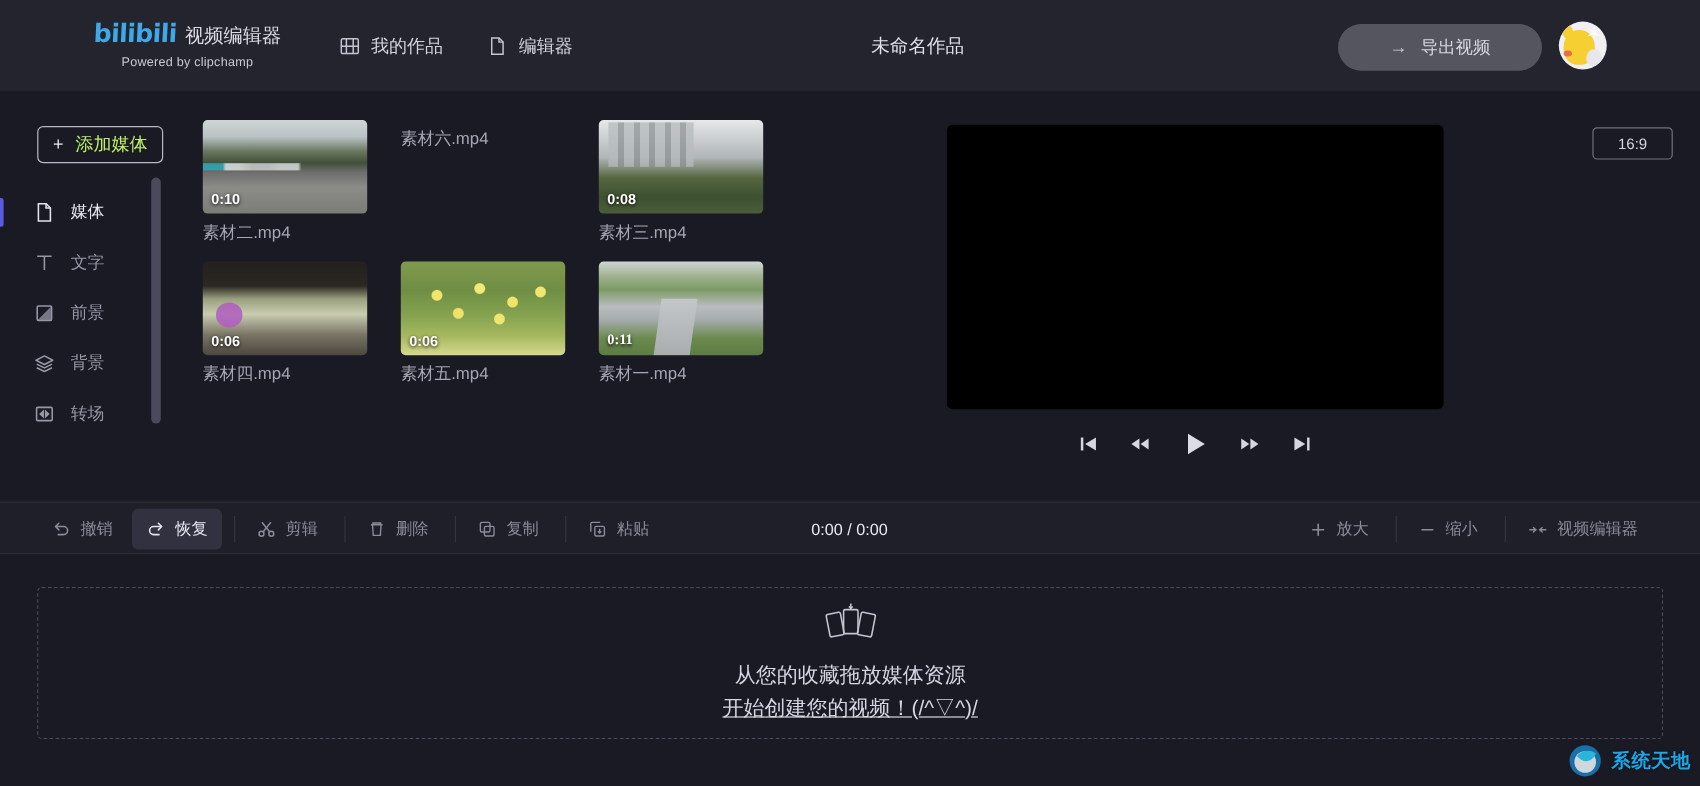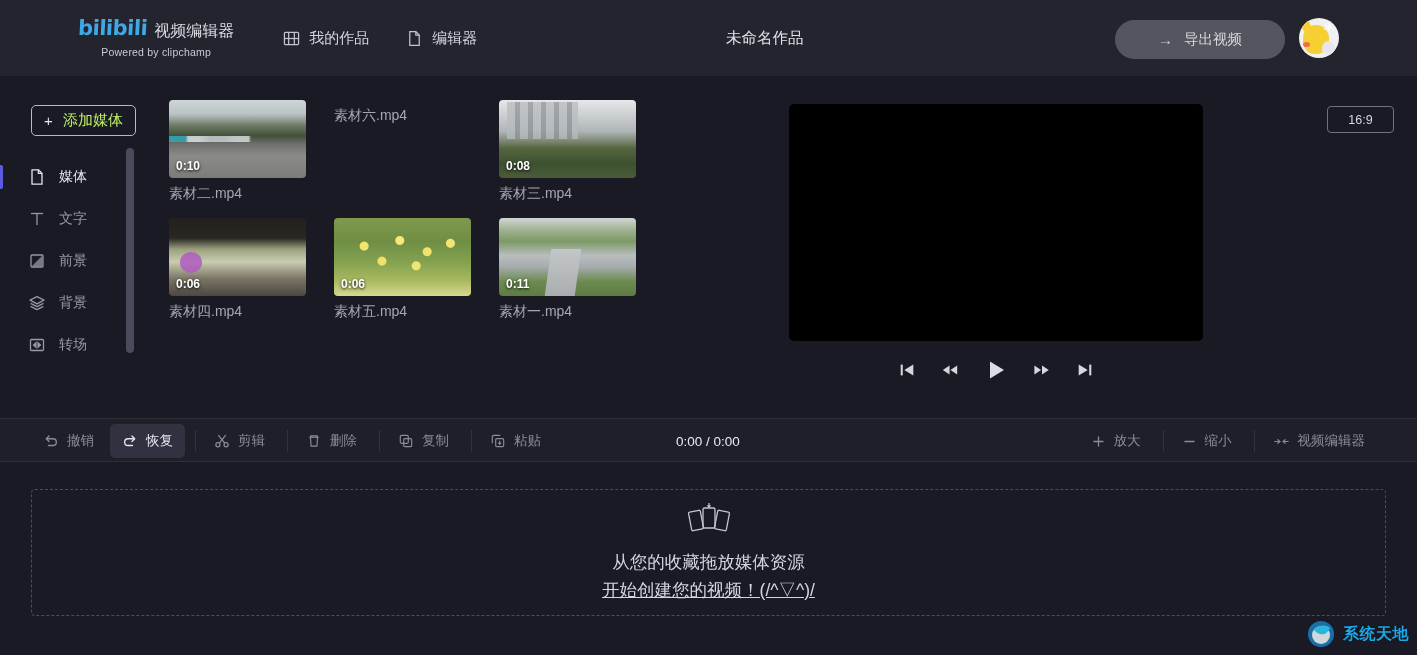--- a/index.html
+++ b/index.html
@@ -127,21 +127,21 @@
       linear-gradient(180deg,#7f9a4e 0%,#6f8e44 30%,#85a350 58%,#a7b95f 80%,#d7d88f 100%);}
   .t5::after{content:"";position:absolute;left:0;top:18%;width:100%;height:60%;
       background:
         radial-gradient(circle at 22% 30%,#f2e56a 0 4px,transparent 5px),
         radial-gradient(circle at 48% 18%,#f4e878 0 4px,transparent 5px),
         radial-gradient(circle at 68% 42%,#f0e46a 0 4px,transparent 5px),
         radial-gradient(circle at 85% 24%,#f2e673 0 4px,transparent 5px),
         radial-gradient(circle at 35% 62%,#efe268 0 4px,transparent 5px),
         radial-gradient(circle at 60% 72%,#f1e56e 0 4px,transparent 5px);}
   .t6{background:
-      linear-gradient(180deg,#cfd6d4 0%,#9fb08e 16%,#7d9a66 30%,#b9bdbf 48%,#a7acae 62%,#6b8a4e 82%,#5d7c44 100%);}
+      linear-gradient(180deg,#cfd6d4 0%,#9fb08e 16%,#7d9a66 30%,#b9bdbf 48%,#a7acae 62%,#6b8a4e 82%,#5d7c44 100%); font-family: Liberation Serif, serif;}
   .t6::after{content:"";position:absolute;left:36%;top:40%;width:22%;height:60%;
       background:linear-gradient(180deg,#c3c7c9,#a9adaf);transform:skewX(-8deg);}
 
   
   .preview-stage { position:absolute; left:789px; top:104px; width:414px; height:237px;
                    background:#000; border-radius:5px; }
   .ratio-badge {
     position:absolute; left:1327px; top:106px; width:67px; height:27px;
     border:1px solid #72727f; border-radius:4px;
     display:flex; align-items:center; justify-content:center;

